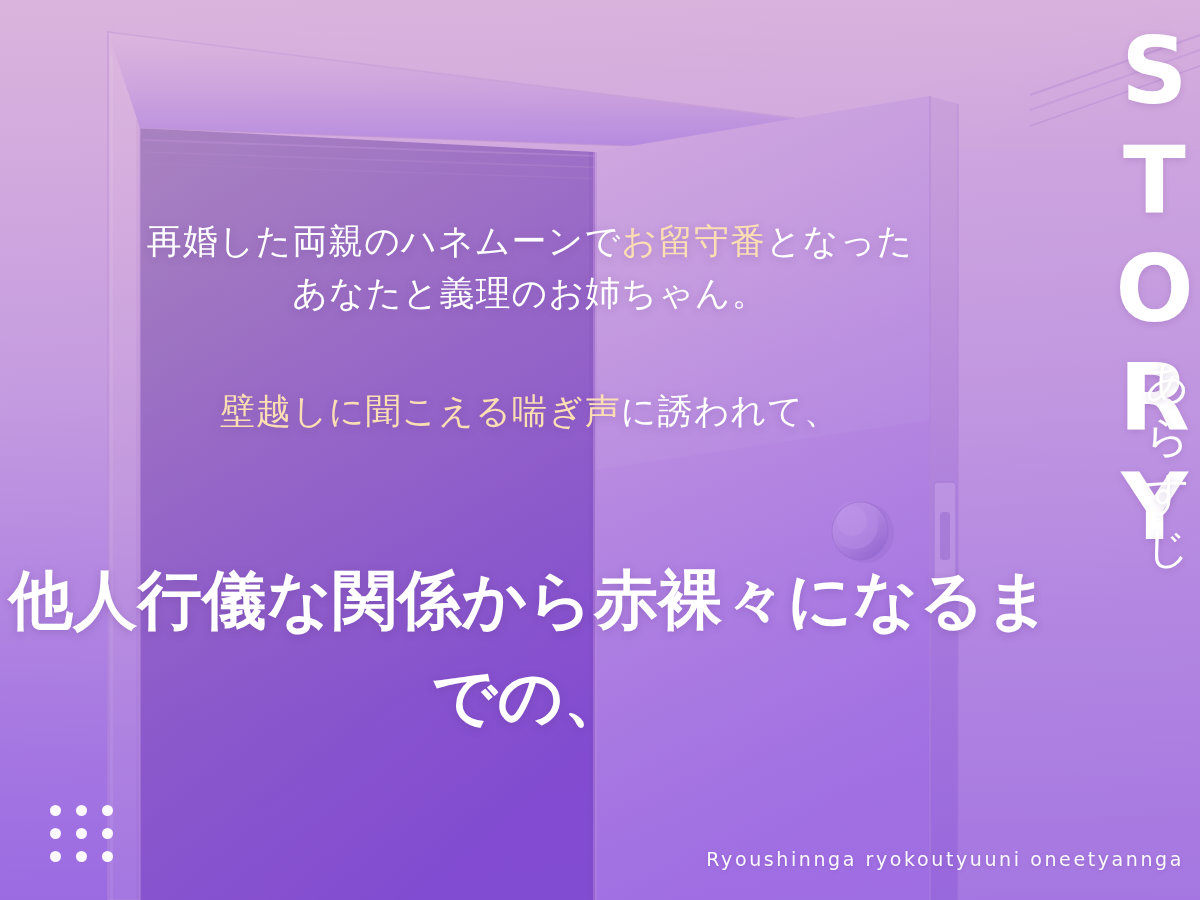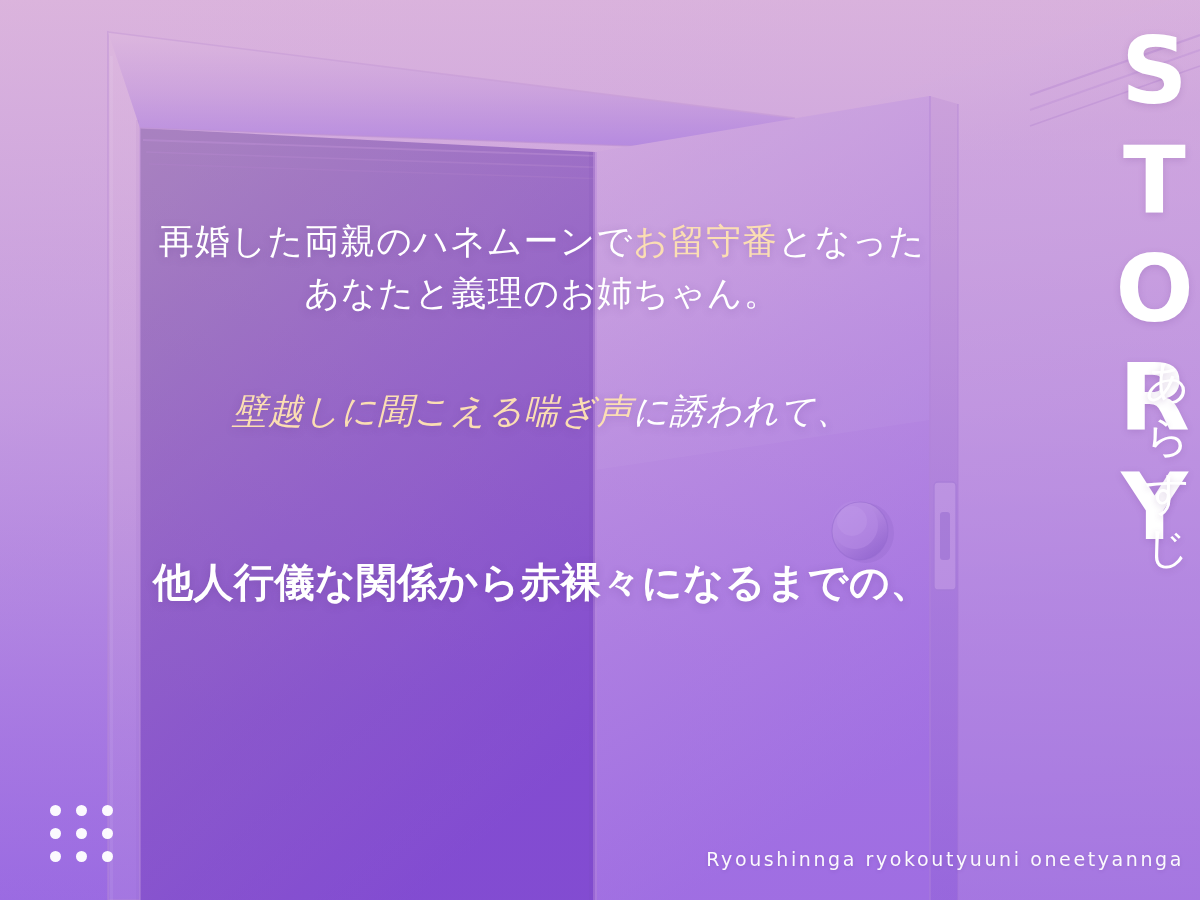--- a/index.html
+++ b/index.html
@@ -96,27 +96,26 @@
   }
   .para {
     position: absolute;
     width: 1060px;
     text-align: center;
     color: #ffffff;
     font-weight: 500;
     line-height: 1.48;
     text-shadow: 0 2px 8px rgba(95,55,135,0.28);
     letter-spacing: 1px;
-    margin-left: 12px;
   }
   .para .hl { color: #fbdeb3; }
 
   #para1 { top: 216px; font-size: 35px; }
-  #para2 { top: 386px; font-size: 35px; font-style: italic; }
-  #para3 { top: 552px; font-size: 40px; line-height: 1.52; letter-spacing: 0.5px; font-weight: 600; }
+  #para2 { top: 386px; font-size: 35px; }
+  #para3 { top: 552px; font-size: 64px; line-height: 1.52; letter-spacing: 0.5px; font-weight: 600; }
 
   
   .dotgrid {
     position: absolute;
     left: 50px;
     top: 805px;
     display: grid;
     grid-template-columns: repeat(3, 26px);
     grid-template-rows: repeat(3, 23px);
   }

